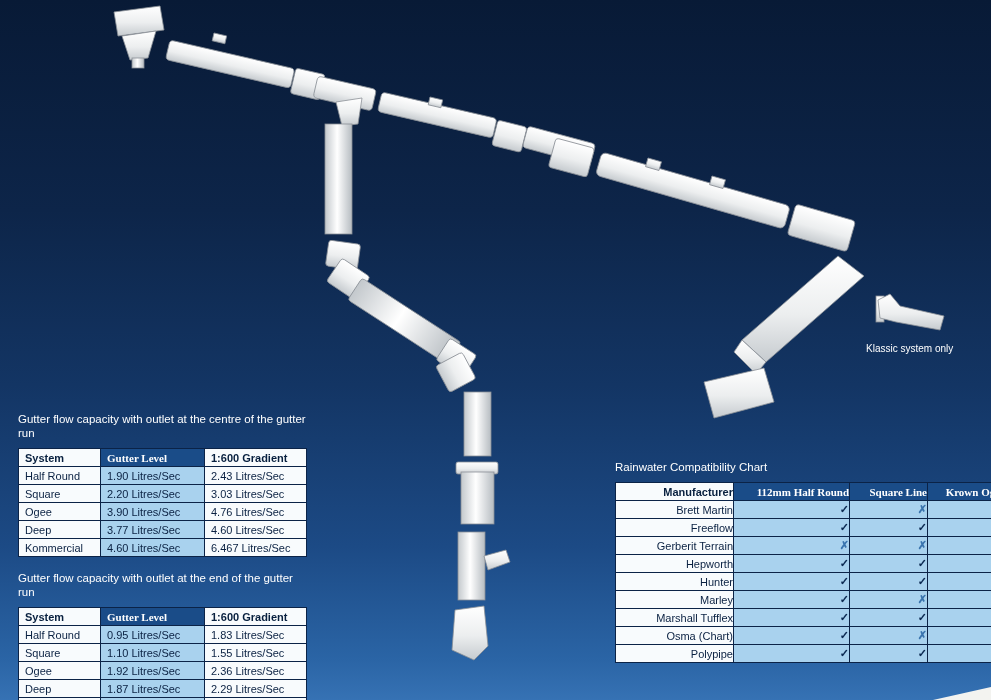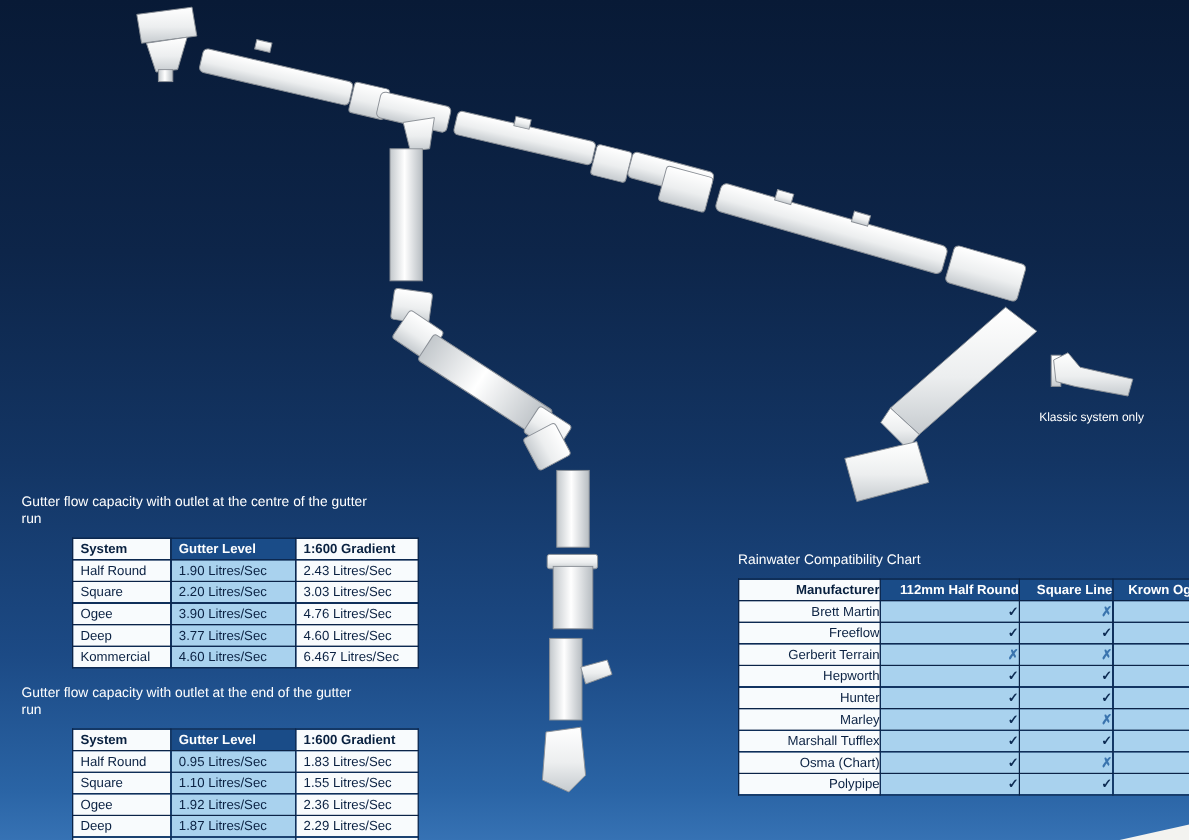--- a/index.html
+++ b/index.html
@@ -9,25 +9,25 @@
     background:linear-gradient(180deg,#081a36 0%,#0d2549 30%,#133564 55%,#1c4a85 78%,#2a64a5 94%,#3672b4 100%);
     font-family:"Liberation Sans",sans-serif;
   }
   .diagram{position:absolute;left:0;top:0;}
 
   .caption{color:#ffffff;font-size:11.5px;line-height:14px;margin:0 0 8px 0;}
 
   
   .left-block{position:absolute;left:18px;top:412px;width:292px;}
   .gap{margin-top:14px;}
-  table.flow{border-collapse:collapse;table-layout:fixed;width:288px;font-size:11px;border:1px solid #0b2347;margin-left:42px;}
+  table.flow{border-collapse:collapse;table-layout:fixed;width:288px;font-size:11px;border:1px solid #0b2347;}
   table.flow th, table.flow td{border:1px solid #0b2347;height:17px;padding:0 3px 0 6px;text-align:left;white-space:nowrap;overflow:hidden;}
   table.flow col.c1{width:82px;} table.flow col.c2{width:104px;} table.flow col.c3{width:102px;}
   th.hwhite{background:#f8fbfd;color:#08203f;font-weight:bold;}
-  th.hblue{background:#1a4c88;color:#ffffff;font-weight:bold;}
+  th.hblue{background:#1a4c88;color:#ffffff;font-weight:bold;font-family:Liberation Serif, serif;}
   td.w{background:#f8fbfd;color:#0a2142;}
   td.b{background:#a9d2ee;color:#0a2142;}
 
   
   .compat-block{position:absolute;left:583px;top:460px;width:392px;padding-left:32px;}
   table.compat{border-collapse:collapse;table-layout:fixed;width:390px;font-size:11px;border:1px solid #0b2347;}
   table.compat th, table.compat td{border:1px solid #0b2347;height:17px;padding:0;text-align:right;white-space:nowrap;overflow:hidden;}
   table.compat col.m1{width:118px;} table.compat col.m2{width:116px;} table.compat col.m3{width:78px;} table.compat col.m4{width:78px;}
   td.name{background:#f8fbfd;color:#0a2142;}
   td.mark{background:#a9d2ee;font-weight:bold;font-size:11px;}

